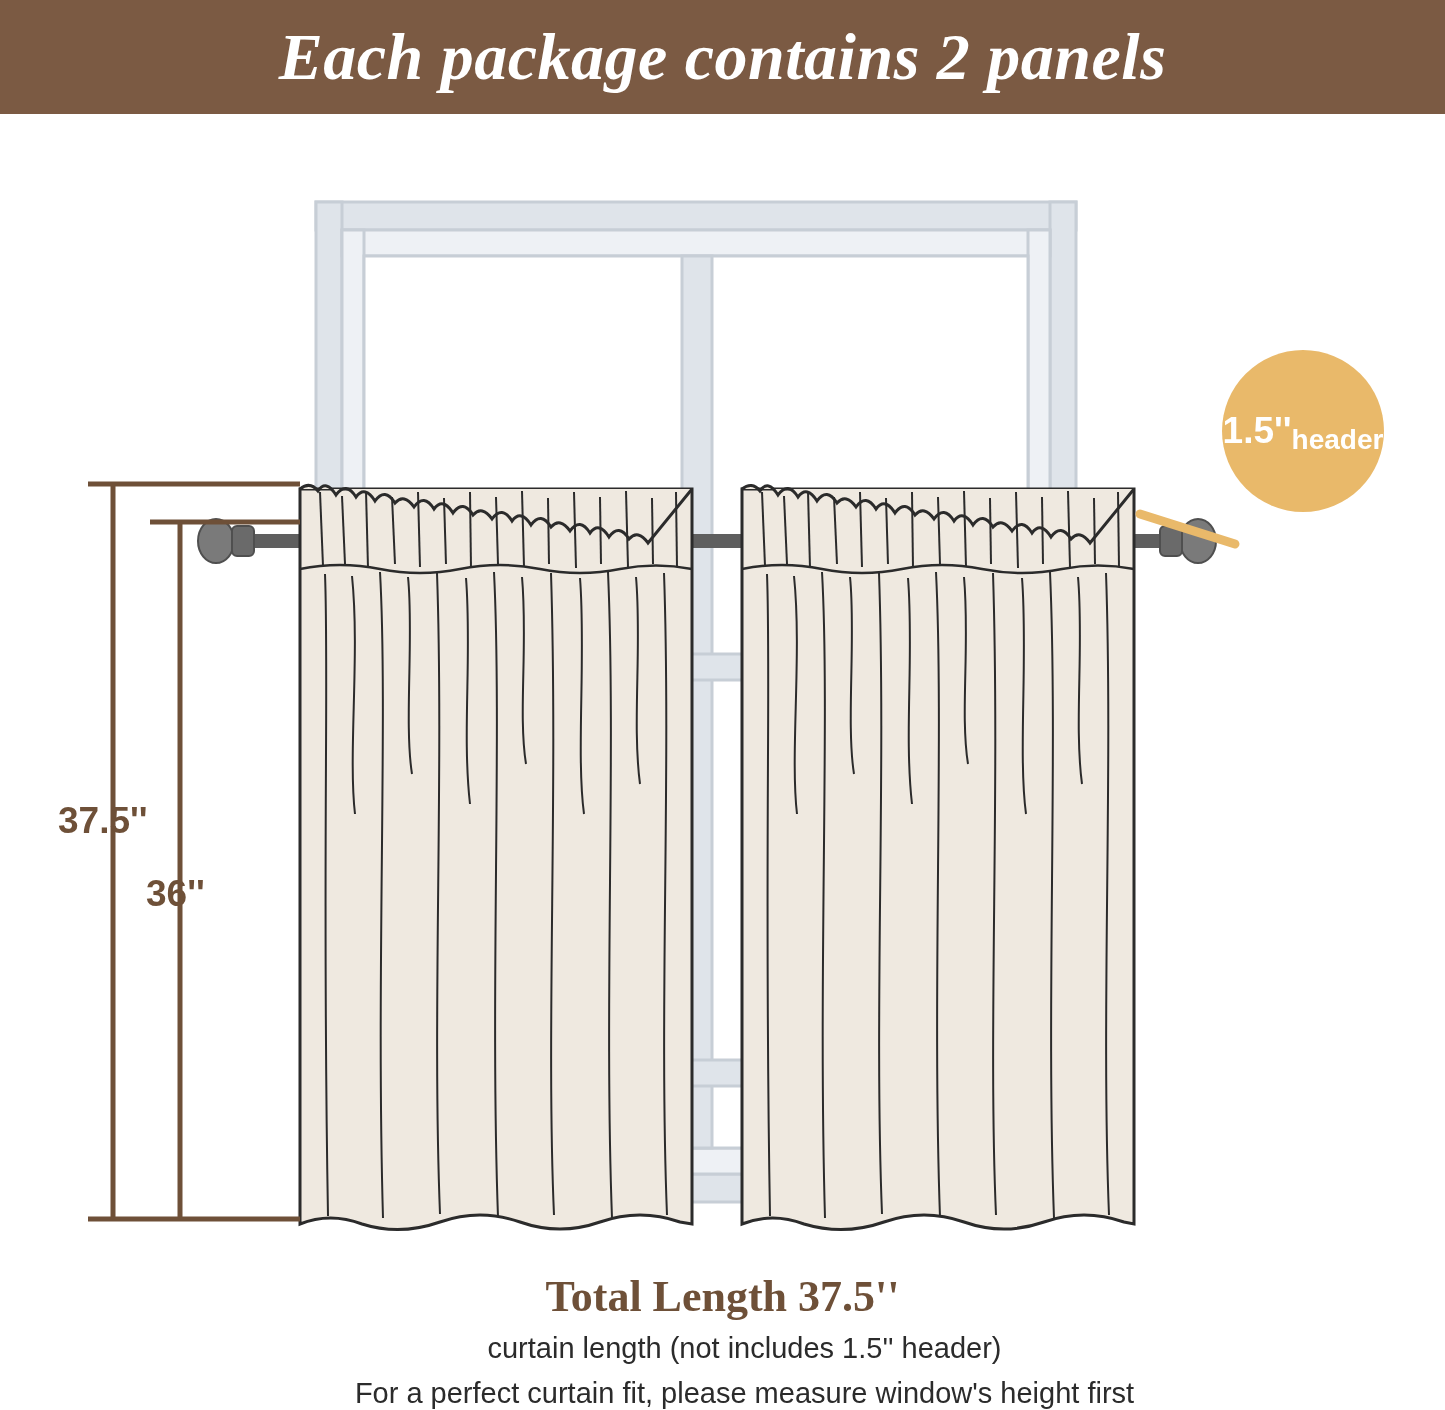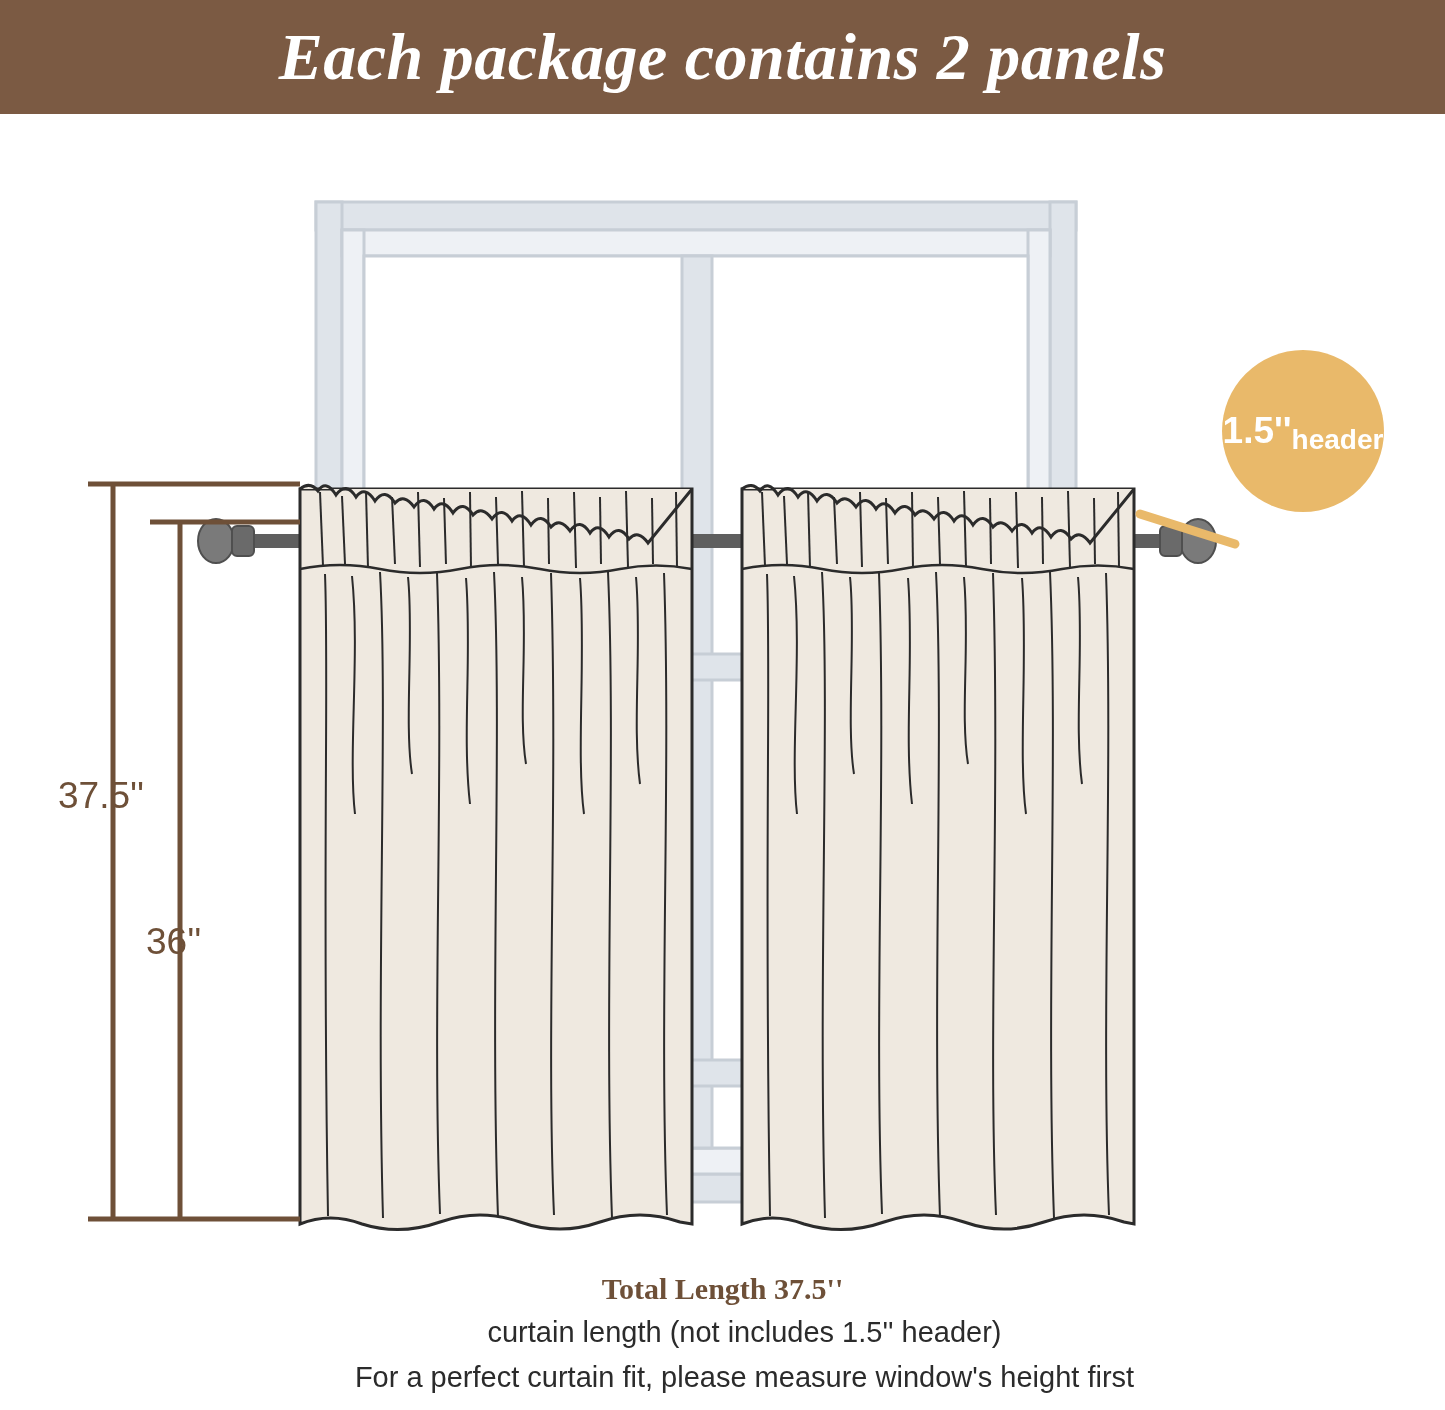--- a/index.html
+++ b/index.html
@@ -79,48 +79,49 @@
     font-weight: bold;
     margin-top: 18px;
     font-family: "Liberation Sans", sans-serif;
     text-align: right;
   }
 
   
   .dim-label {
     position: absolute;
     color: #6e5038;
-    font-weight: normal;
+    font-weight: bold;
     font-family: "Liberation Sans", sans-serif;
     white-space: nowrap;
+    margin-top: 25px;
   }
   #label-375 {
     left: 58px;
     top: 775px;
     font-size: 37px;
   }
   #label-36 {
     left: 146px;
-    top: 921px;
+    top: 848px;
     font-size: 37px;
   }
 
   
   .captions {
     position: absolute;
     left: 0;
     top: 1272px;
     width: 1445px;
     text-align: center;
   }
   .cap-title {
     color: #6e5038;
     font-family: "Liberation Serif", serif;
     font-weight: bold;
-    font-size: 30px;
+    font-size: 44px;
     line-height: 1.15;
   }
   .cap-sub {
     color: #2b2b2b;
     font-family: "Liberation Sans", sans-serif;
     font-size: 29px;
     line-height: 1.35;
     margin-top: 6px;
     padding-left: 44px;
   }

